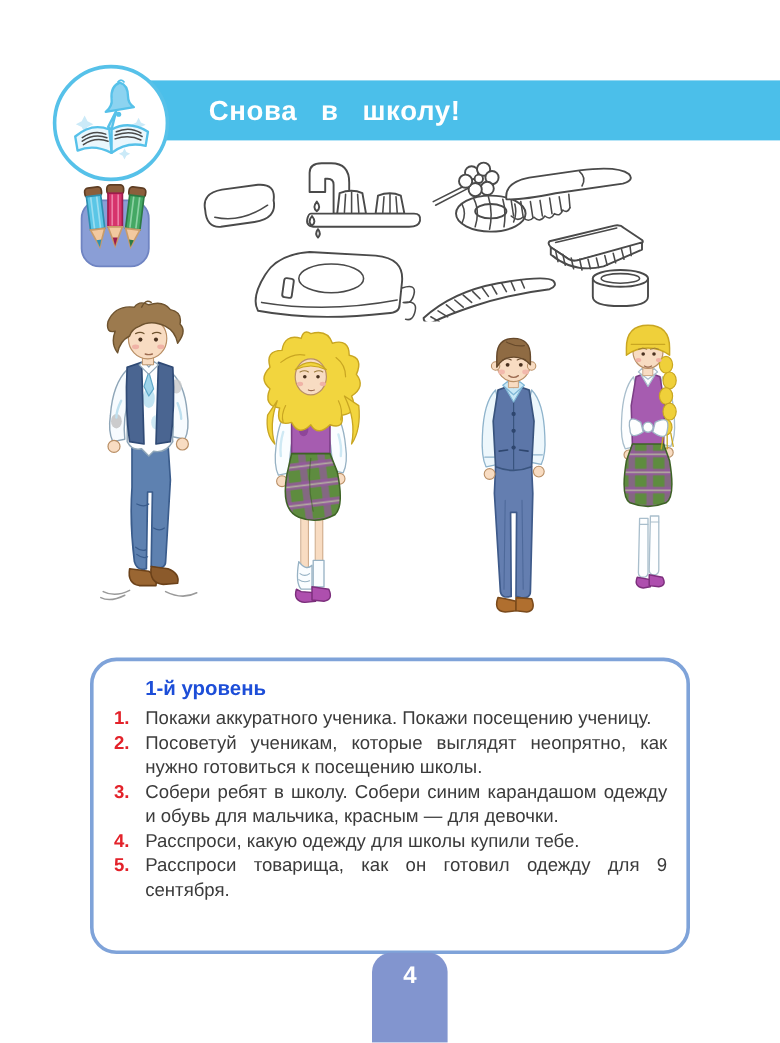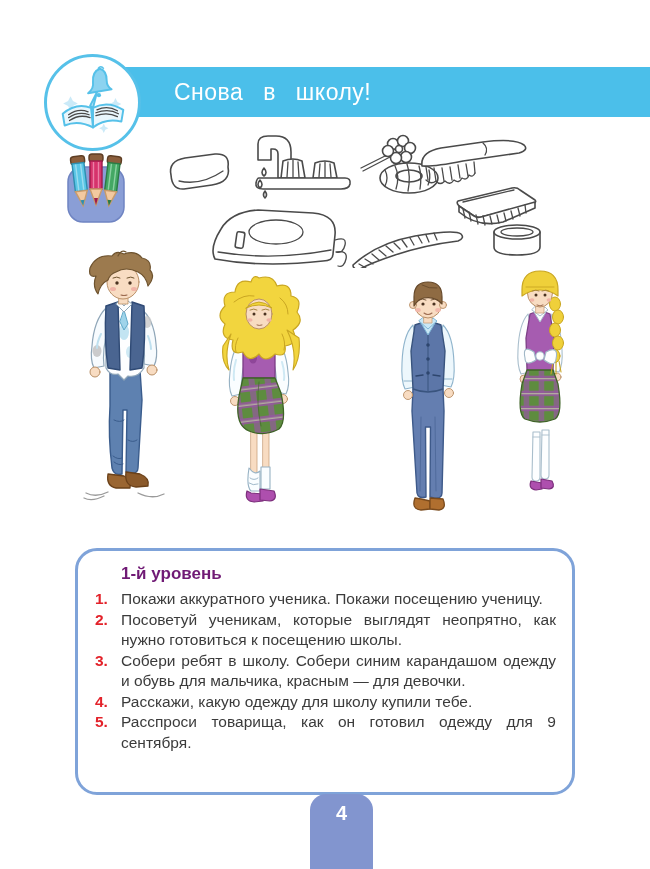--- a/index.html
+++ b/index.html
@@ -2,41 +2,41 @@
 <html><head>
 <meta charset="utf-8">
 <style>
   html,body{margin:0;padding:0;background:#fff;}
   .page{position:relative;width:650px;height:869px;background:#ffffff;overflow:hidden;
         font-family:"Liberation Sans",sans-serif;}
 
   
   .banner{position:absolute;left:112px;top:67px;width:538px;height:50px;background:#4BBFEA;
           display:flex;align-items:center;}
-  .banner .title{color:#ffffff;font-weight:normal;font-size:23px;margin-left:62px;
+  .banner .title{color:#ffffff;font-weight:bold;font-size:23px;margin-left:62px;
                  word-spacing:13px;letter-spacing:.5px;}
   .logo{position:absolute;left:44px;top:54px;width:97px;height:97px;border-radius:50%;
         background:#ffffff;border:3px solid #56C1E9;box-sizing:border-box;z-index:2;
         display:flex;align-items:center;justify-content:center;}
 
   
   .crayons{position:absolute;left:66px;top:150px;width:60px;height:74px;}
 
   
   .items{position:absolute;left:163px;top:128px;width:382px;height:140px;}
   .it{fill:#ffffff;stroke:#4A4A4A;stroke-width:1.6;stroke-linejoin:round;stroke-linecap:round;}
   .ln{fill:none;stroke:#4A4A4A;stroke-width:1.3;stroke-linejoin:round;stroke-linecap:round;}
 
   
   .child{position:absolute;}
 
   
   .taskbox{position:absolute;left:75px;top:548px;width:500px;height:247px;box-sizing:border-box;
            background:#ffffff;border:3px solid #7FA3D9;border-radius:22px;padding:11px 16px 0 17px;}
-  .level{color:#701a75;font-weight:bold;font-size:17px;margin:2px 0 5px 26px;}
+  .level{color:#1d4ed8;font-weight:bold;font-size:17px;margin:2px 0 5px 26px;}
   ol.tasks{list-style:none;margin:0;padding:0;}
   .task{display:flex;font-size:15.5px;line-height:20.5px;color:#3B3B3B;}
   .task .num{flex:0 0 26px;width:26px;color:#E3222A;font-weight:bold;}
   .task .txt{flex:1;text-align:justify;}
 
   
   .pagetab{position:absolute;left:310px;top:794px;width:63px;height:75px;background:#8295CF;
            border-radius:16px 16px 0 0;box-sizing:border-box;padding-top:8px;text-align:center;
            color:#ffffff;font-weight:bold;font-size:20px;z-index:3;}
 </style>
@@ -322,21 +322,21 @@
       <li class="task">
         <span class="num">2.</span>
         <span class="txt">Посоветуй ученикам, которые выглядят неопрятно, как нужно готовиться к посещению школы.</span>
       </li>
       <li class="task">
         <span class="num">3.</span>
         <span class="txt">Собери ребят в школу. Собери синим карандашом одежду и обувь для мальчика, красным — для де­вочки.</span>
       </li>
       <li class="task">
         <span class="num">4.</span>
-        <span class="txt">Расскажи, какую одежду для школу купили тебе.</span>
+        <span class="txt">Расспроси, какую одежду для школы купили тебе.</span>
       </li>
       <li class="task">
         <span class="num">5.</span>
         <span class="txt">Расспроси товарища, как он готовил одежду для 9 сентября.</span>
       </li>
     </ol>
   </div>
 
   <div class="pagetab">
     <span>4</span>

